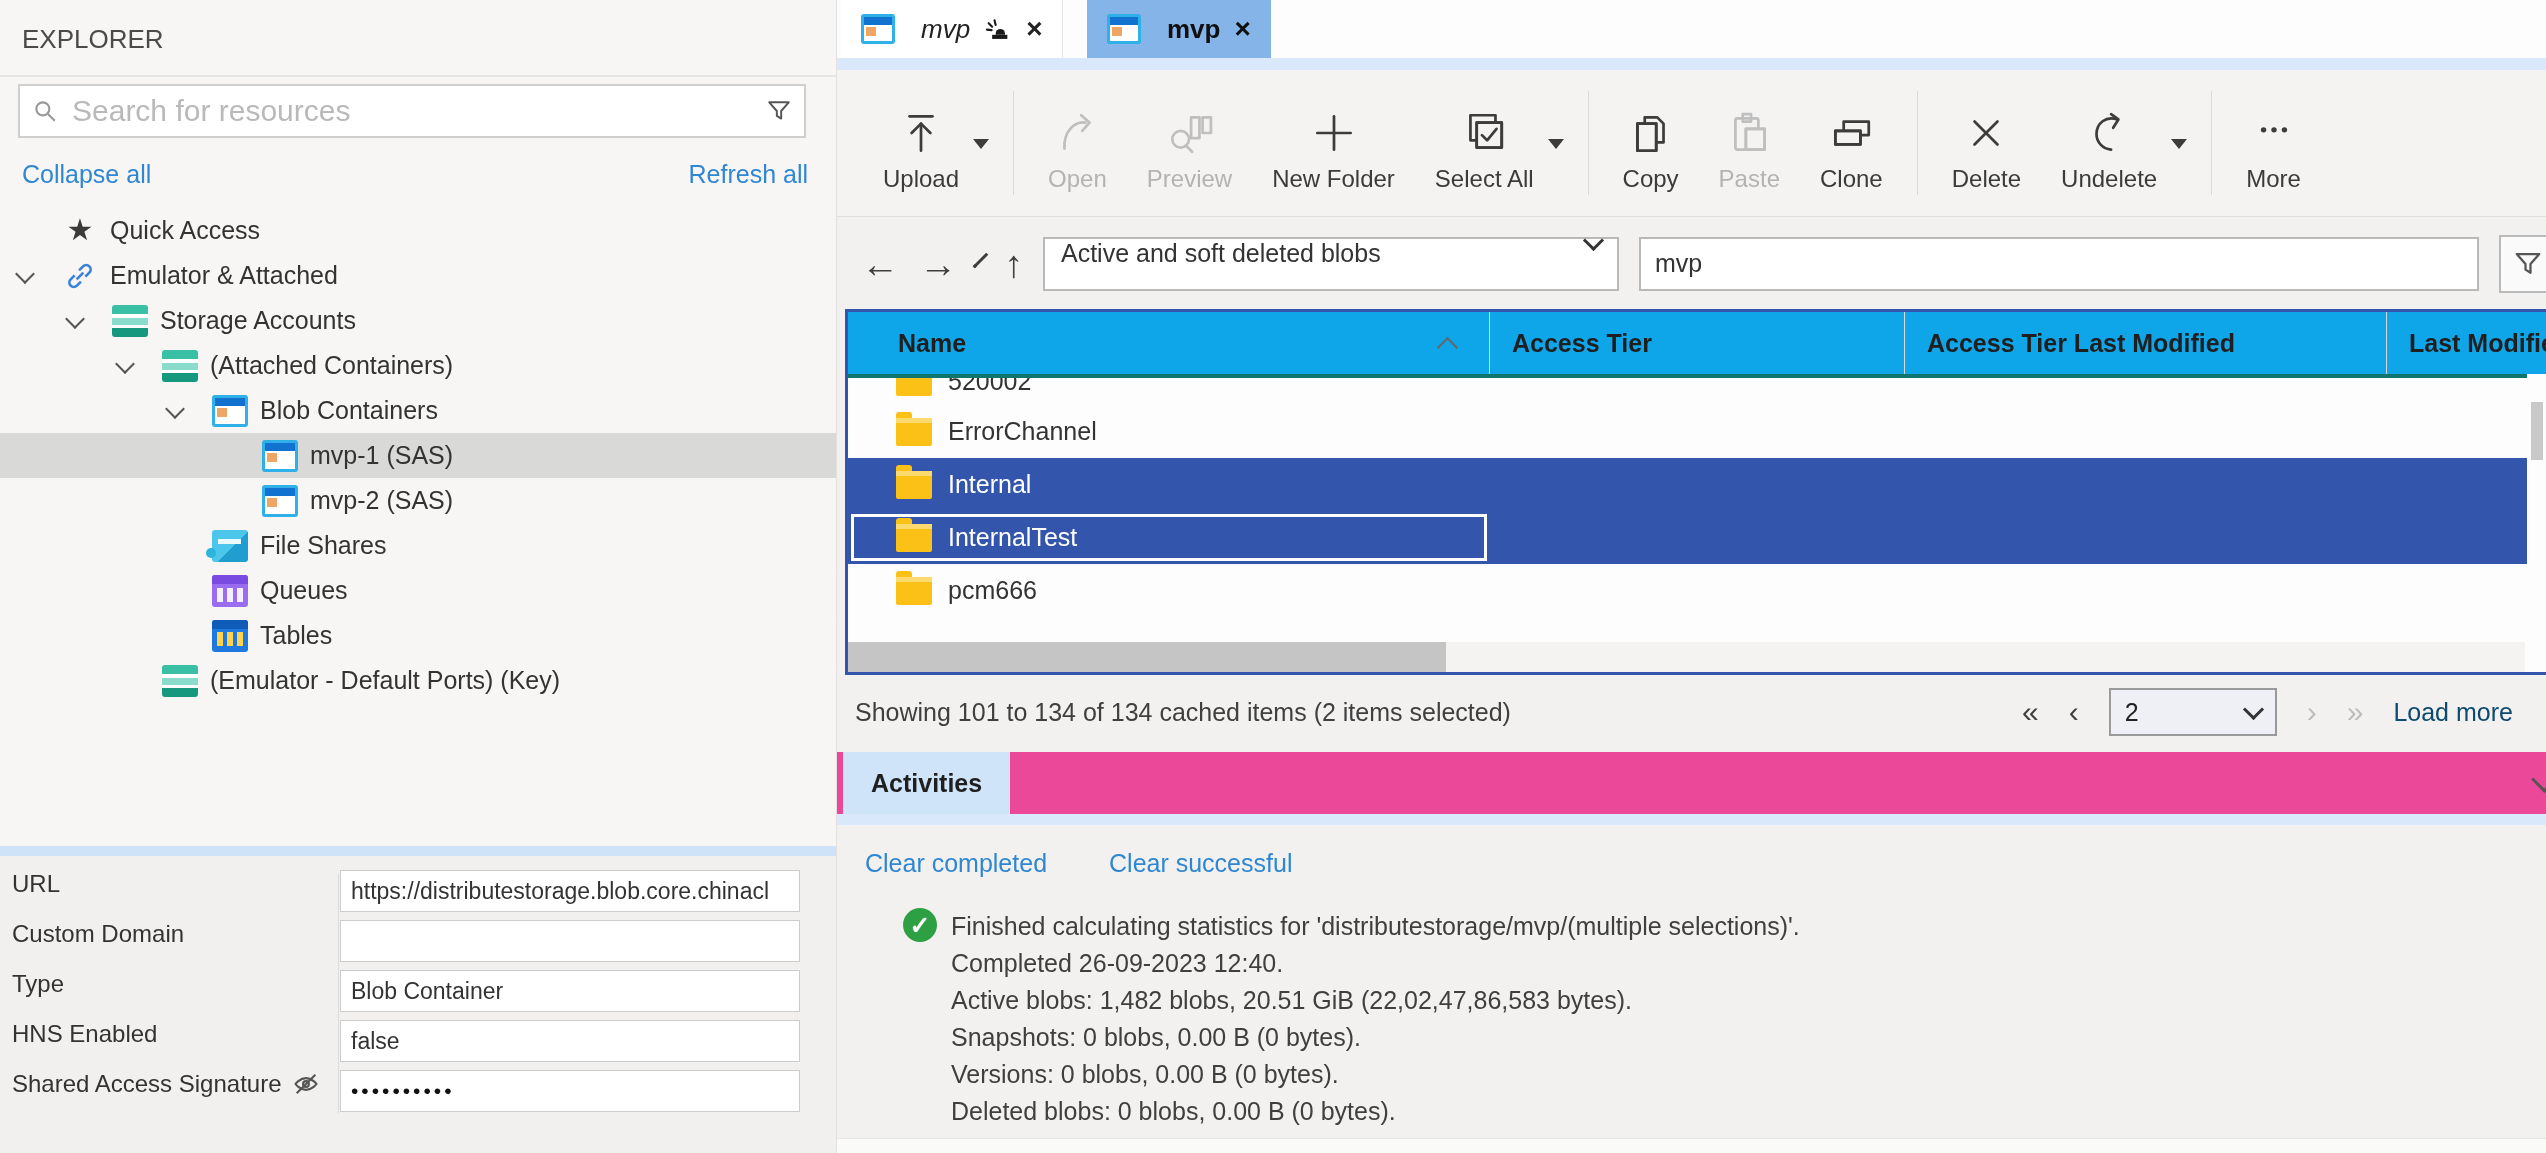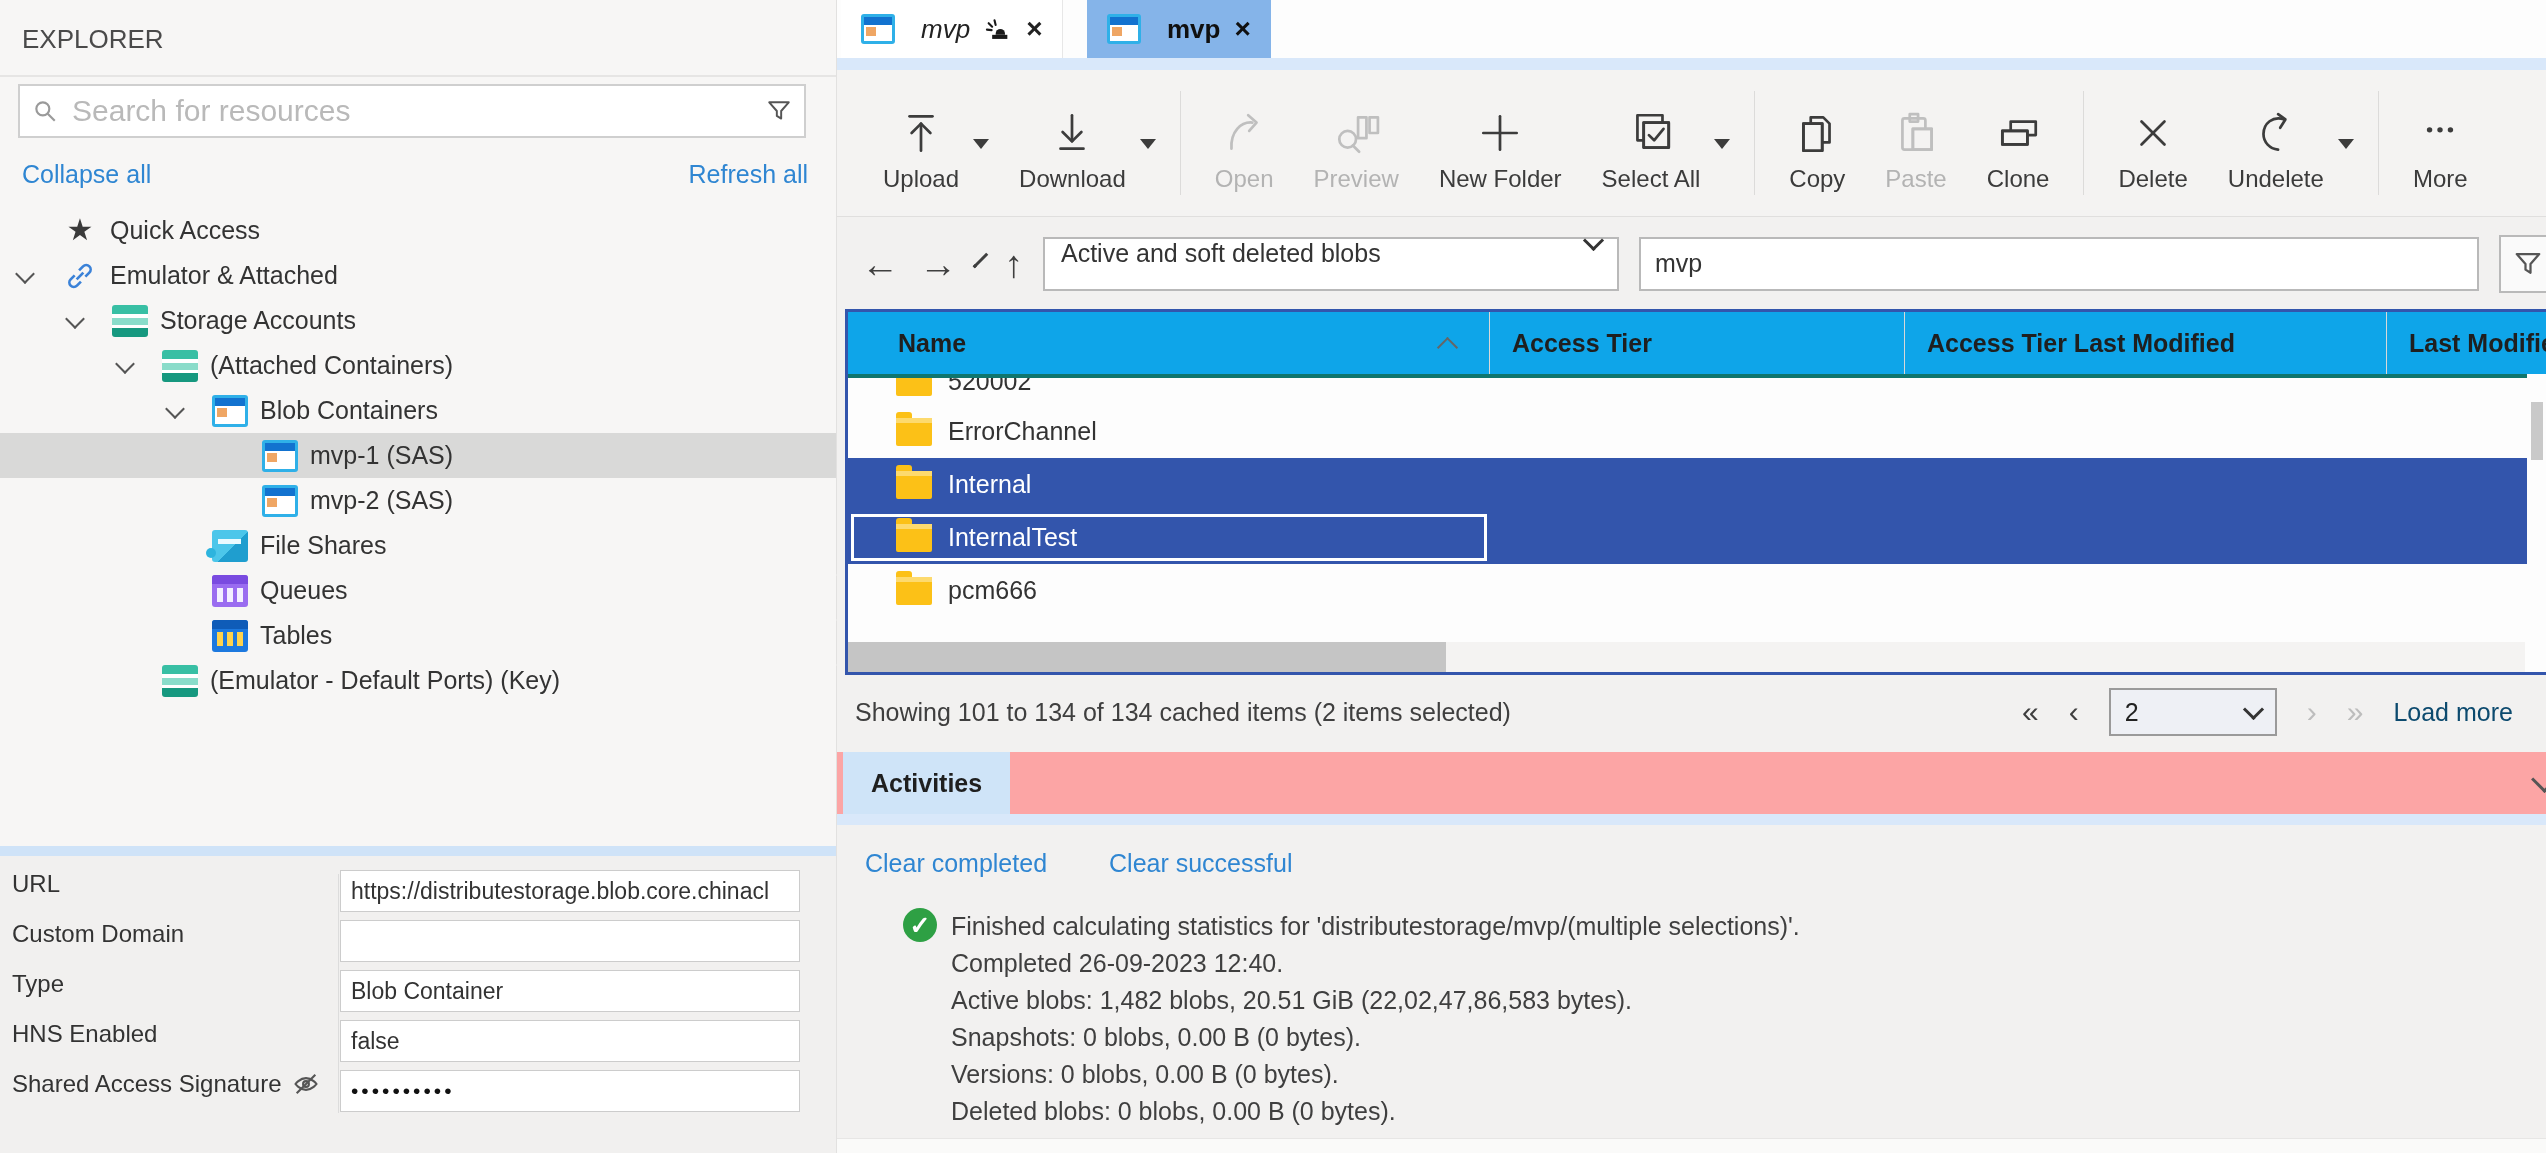--- a/index.html
+++ b/index.html
@@ -110,21 +110,21 @@
   .vscroll{position:absolute;right:0;top:62px;width:20px;bottom:30px;background:#fdfdfd;}
   .vthumb{position:absolute;top:28px;height:58px;left:4px;width:12px;background:#c9c9c9;}
 
   .statusrow{position:absolute;top:672px;left:0;right:0;height:80px;display:flex;align-items:center;padding-left:18px;font-size:25px;color:#3f3f3f;box-sizing:border-box;}
   .pager{position:absolute;left:1185px;top:0;height:80px;display:flex;align-items:center;gap:30px;}
   .pgbtn{font-size:30px;color:#3f3f3f;cursor:pointer;}
   .pgbtn.dis{color:#bdbdbd;}
   .pagesel{width:168px;height:48px;border:2px solid #9a9a9a;background:#eef0f5;display:flex;align-items:center;justify-content:space-between;padding:0 14px;font-size:25px;color:#222;box-sizing:border-box;cursor:pointer;}
   .loadmore{font-size:25px;color:#0c4a6e;white-space:nowrap;cursor:pointer;}
 
-  .actbar{position:absolute;top:752px;left:0;right:0;height:62px;background:#fca5a5;}
+  .actbar{position:absolute;top:752px;left:0;right:0;height:62px;background:#ec4899;}
   .acttab{position:absolute;left:6px;top:0;height:62px;padding:0 28px;background:#cfe4f8;display:flex;align-items:center;font-size:25px;font-weight:bold;color:#1f1f1f;cursor:pointer;}
   .actchev{position:absolute;right:-8px;top:18px;width:16px;height:16px;border-right:3px solid #555;border-bottom:3px solid #555;transform:rotate(45deg);}
   .actstrip{position:absolute;top:814px;left:0;right:0;height:11px;background:#d9e8fa;}
   .actcontent{position:absolute;top:825px;left:0;right:0;bottom:0;background:#f2f1f0;}
   .actlinks{padding:24px 0 0 28px;display:flex;gap:62px;font-size:25px;color:#2f86d2;}
   .actlinks a{color:#2f86d2;text-decoration:none;cursor:pointer;}
   .entry{display:flex;margin:30px 0 0 66px;}
   .check{width:34px;height:34px;border-radius:50%;background:#2ea044;color:#fff;font-size:25px;display:flex;align-items:center;justify-content:center;margin-right:14px;flex:none;}
   .check::before{content:"✓";font-weight:bold;}
   .elines div{font-size:25px;color:#3f3f3f;line-height:37px;white-space:nowrap;}
@@ -299,31 +299,20 @@
       <div class="tbtn hascaret">
         <span class="ticon">
             <svg width="48" height="48" viewBox="0 0 46 46">
               <line x1="12" y1="7" x2="34" y2="7"></line>
               <line x1="23" y1="14" x2="23" y2="40"></line>
               <polyline points="14,23 23,14 32,23"></polyline>
             </svg>
           </span>
         <span class="tcaret"></span>
         <span class="tlbl">Upload</span>
-      </div>
-      <div class="tbtn hascaret">
-        <span class="ticon">
-            <svg width="48" height="48" viewBox="0 0 46 46">
-              <line x1="23" y1="6" x2="23" y2="31"></line>
-              <polyline points="14,22 23,31 32,22"></polyline>
-              <line x1="12" y1="38" x2="34" y2="38"></line>
-            </svg>
-          </span>
-        <span class="tcaret"></span>
-        <span class="tlbl">Download</span>
       </div>
       <div class="tsep"></div>
       <div class="tbtn disabled">
         <span class="ticon">
             <svg width="48" height="48" viewBox="0 0 46 46">
               <path d="M11 38 C10 22 20 12 31 13"></path>
               <polyline points="27,6 35,13 28,21"></polyline>
             </svg>
           </span>
         <span class="tlbl">Open</span>

